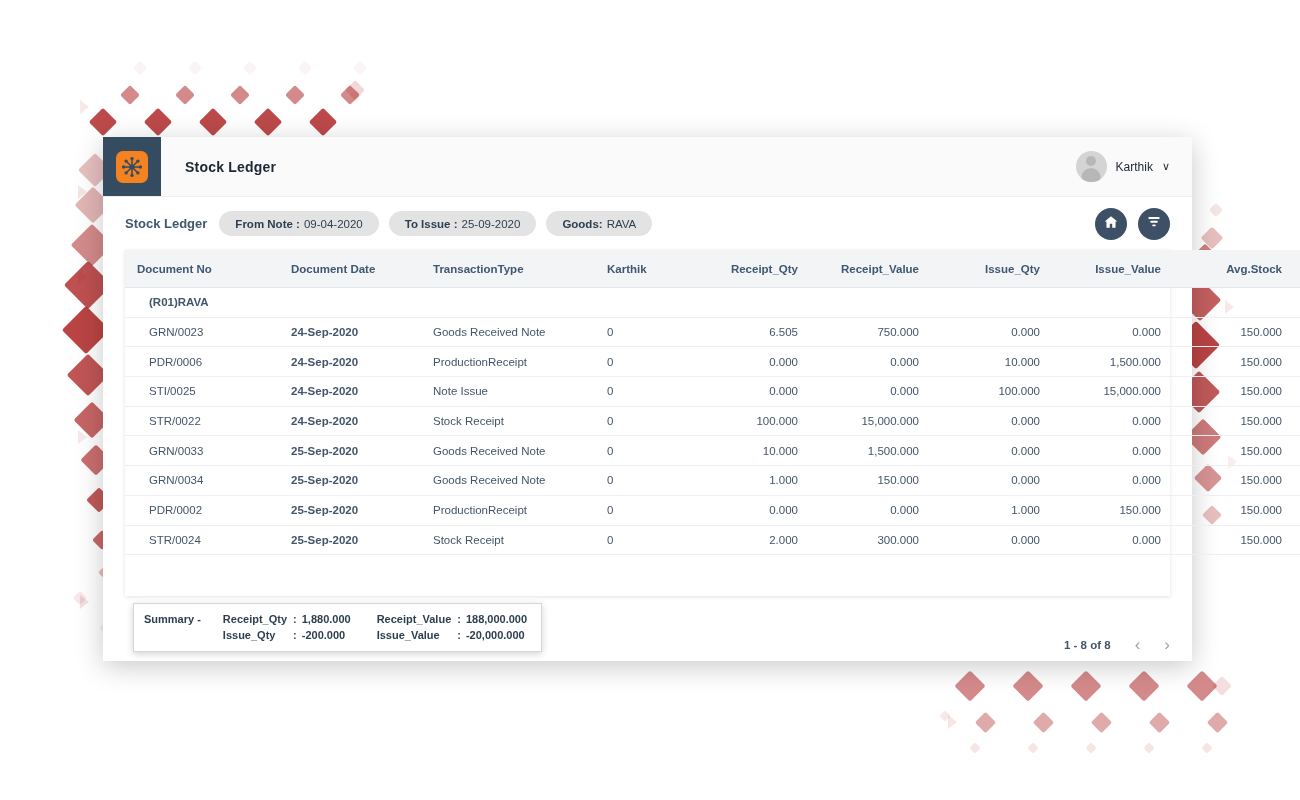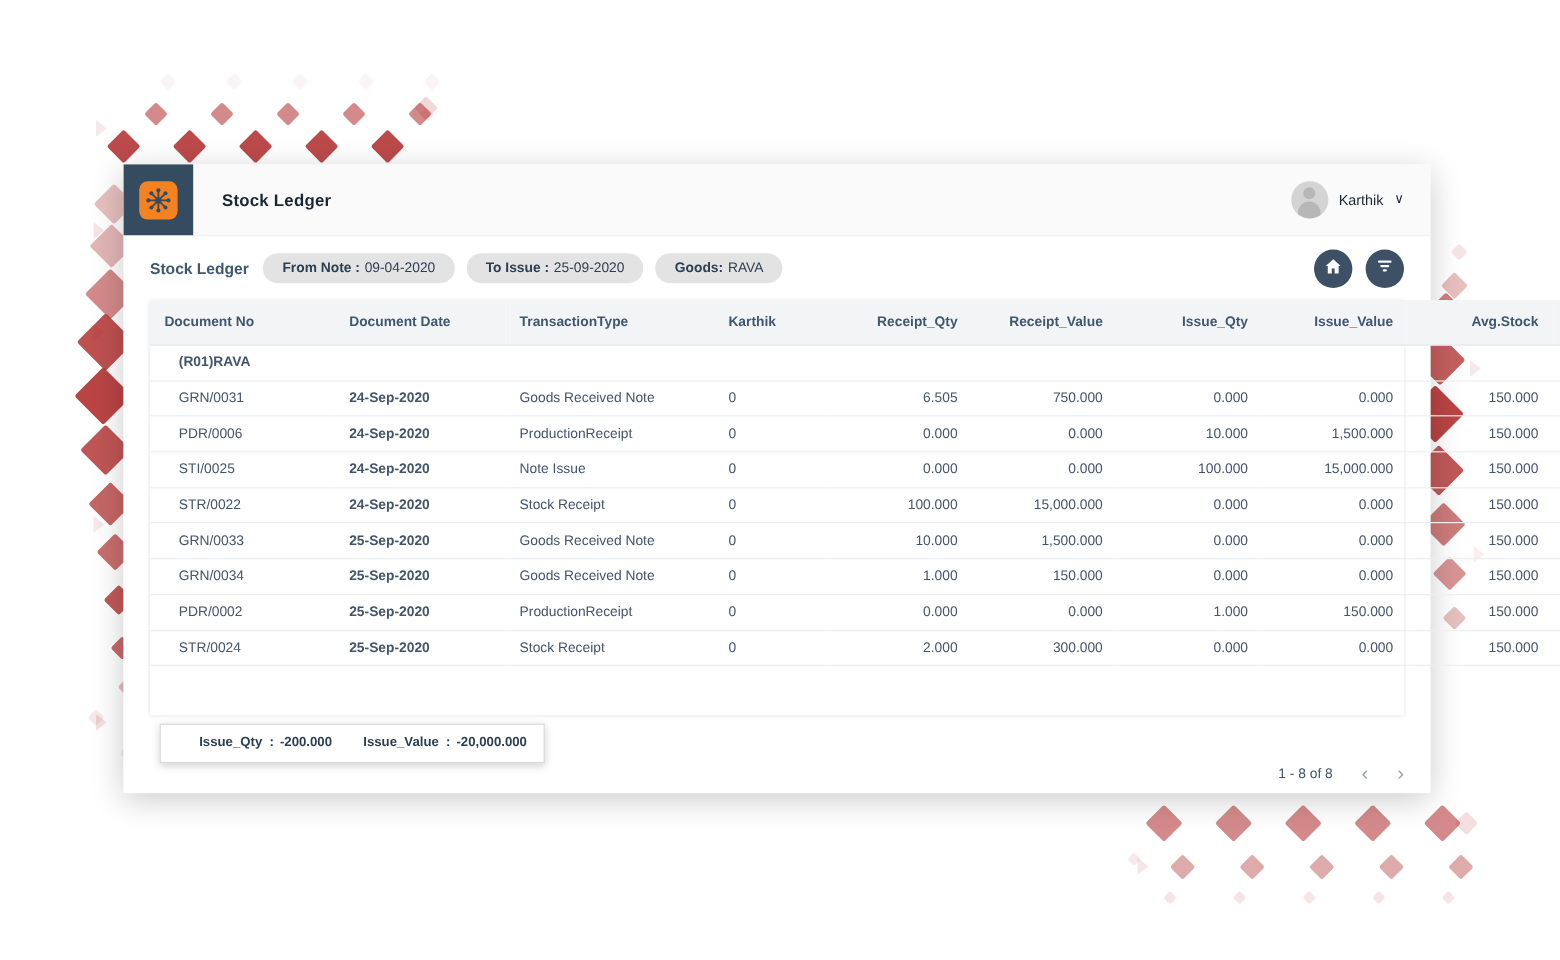--- a/index.html
+++ b/index.html
@@ -252,21 +252,21 @@
     right: 22px;
     bottom: 8px;
     display: flex;
     align-items: center;
     gap: 24px;
     z-index: 8;
   }
   #page-range {
     font-size: 11.5px;
     color: #44546a;
-    font-weight: normal;
+    font-weight: bold;
     text-align: center;
   }
   .pg-arrow {
     font-size: 17px;
     color: #9aa3ad;
     cursor: pointer;
     line-height: 1;
     user-select: none;
   }
 </style>
@@ -439,21 +439,21 @@
               <th class="ta-r col-num">Issue_Value</th>
               <th class="ta-r col-num">Avg.Stock</th>
               <th class="ta-r col-num">Closing_Qty</th>
             </tr>
         </thead>
         <tbody id="body-rows">
             <tr class="group-row">
               <td colspan="11" class="ta-l">(R01)RAVA</td>
             </tr>
             <tr>
-              <td class="ta-l col-doc" style="padding-left: 24px;">GRN/0031</td>
+              <td class="ta-l col-doc" style="padding-left: 24px;">GRN/0023</td>
               <td class="ta-l col-date">24-Sep-2020</td>
               <td class="ta-l col-type">Goods Received Note</td>
               <td class="ta-l col-batch">0</td>
               <td class="ta-r col-num">6.505</td>
               <td class="ta-r col-num">750.000</td>
               <td class="ta-r col-num">0.000</td>
               <td class="ta-r col-num">0.000</td>
               <td class="ta-r col-num">150.000</td>
               <td class="ta-r col-num">5.000</td>
             </tr>
@@ -541,20 +541,29 @@
               <td class="ta-r col-num">150.000</td>
               <td class="ta-r col-num">7.000</td>
             </tr>
           </tbody>
       </table>
     </div>
 
     <div id="summary-box">
       <table>
         <tbody id="summary-rows">
+            <tr>
+              <td class="sm-label">Summary -</td>
+              <td class="sm-key">Receipt_Qty</td>
+              <td class="sm-colon">:</td>
+              <td class="sm-gap">1,880.000</td>
+              <td class="sm-key">Receipt_Value</td>
+              <td class="sm-colon">:</td>
+              <td>188,000.000</td>
+            </tr>
             <tr>
               <td class="sm-label"></td>
               <td class="sm-key">Issue_Qty</td>
               <td class="sm-colon">:</td>
               <td class="sm-gap">-200.000</td>
               <td class="sm-key">Issue_Value</td>
               <td class="sm-colon">:</td>
               <td>-20,000.000</td>
             </tr>
           </tbody>

